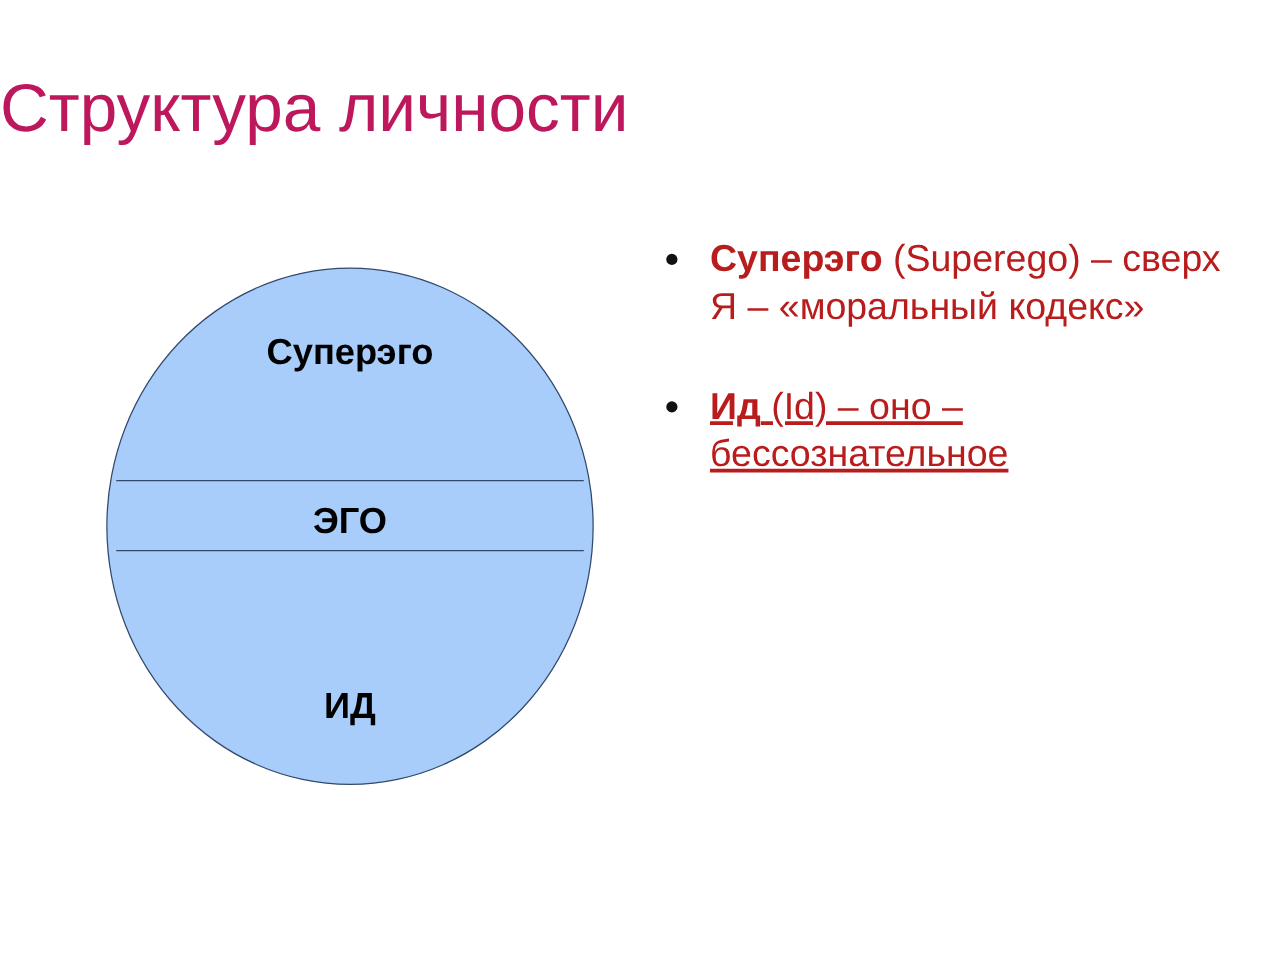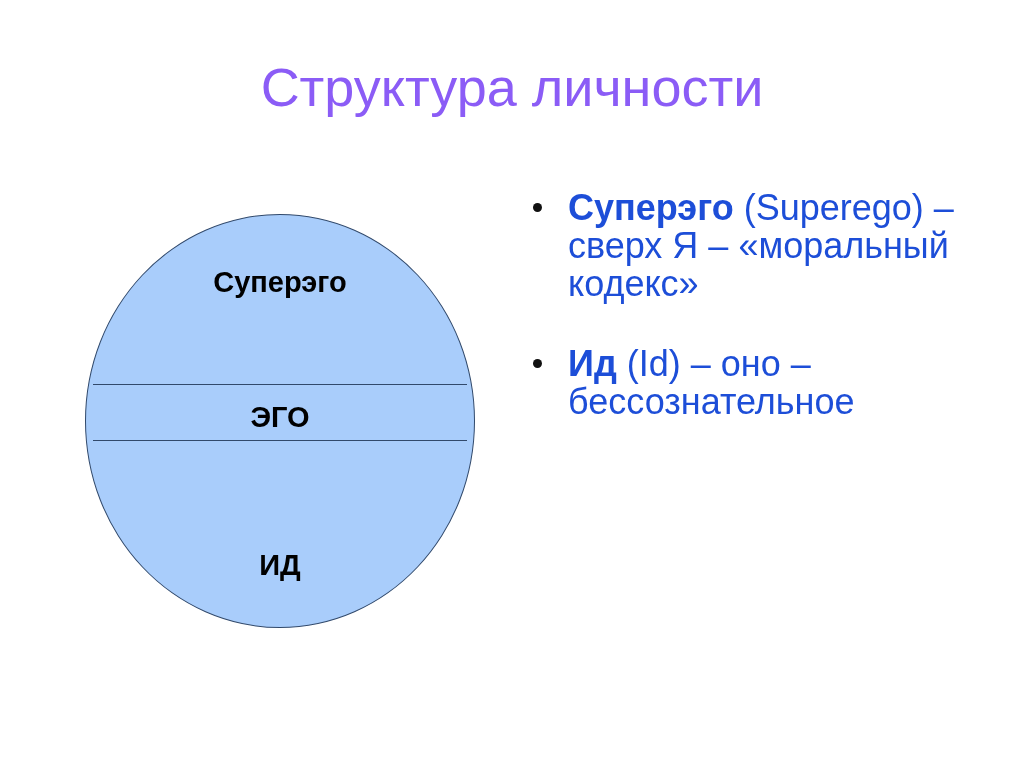--- a/index.html
+++ b/index.html
@@ -23,26 +23,25 @@
     height: 768px;
     background: #ffffff;
   }
 
   
   #slide-title {
     position: absolute;
     left: 0;
     top: 56px;
     width: 1024px;
-    text-align: center;
     font-family: "Liberation Sans", sans-serif;
     font-weight: 400;
     font-size: 54px;
     line-height: 62px;
-    color: #8b5cf6;
+    color: #be185d;
     letter-spacing: 0px;
     white-space: nowrap;
   }
 
   
   #diagram {
     position: absolute;
     left: 85px;
     top: 214px;
     width: 390px;
@@ -99,25 +98,25 @@
     left: 524px;
     top: 189px;
     width: 470px;
   }
 
   .bullet-item {
     position: relative;
     padding-left: 44px;
     margin-bottom: 42px;
     font-family: "Liberation Sans", sans-serif;
-    font-size: 36px;
+    font-size: 30px;
     line-height: 38px;
-    color: #1d4ed8;
+    color: #b91c1c;
   }
-  .bullet-item:last-child { margin-bottom: 8px; }
+  .bullet-item:last-child { margin-bottom: 8px; text-decoration: underline; }
 
   .bullet-marker {
     position: absolute;
     left: 9px;
     top: 14px;
     width: 9px;
     height: 9px;
     border-radius: 50%;
     background: #111111;
   }

